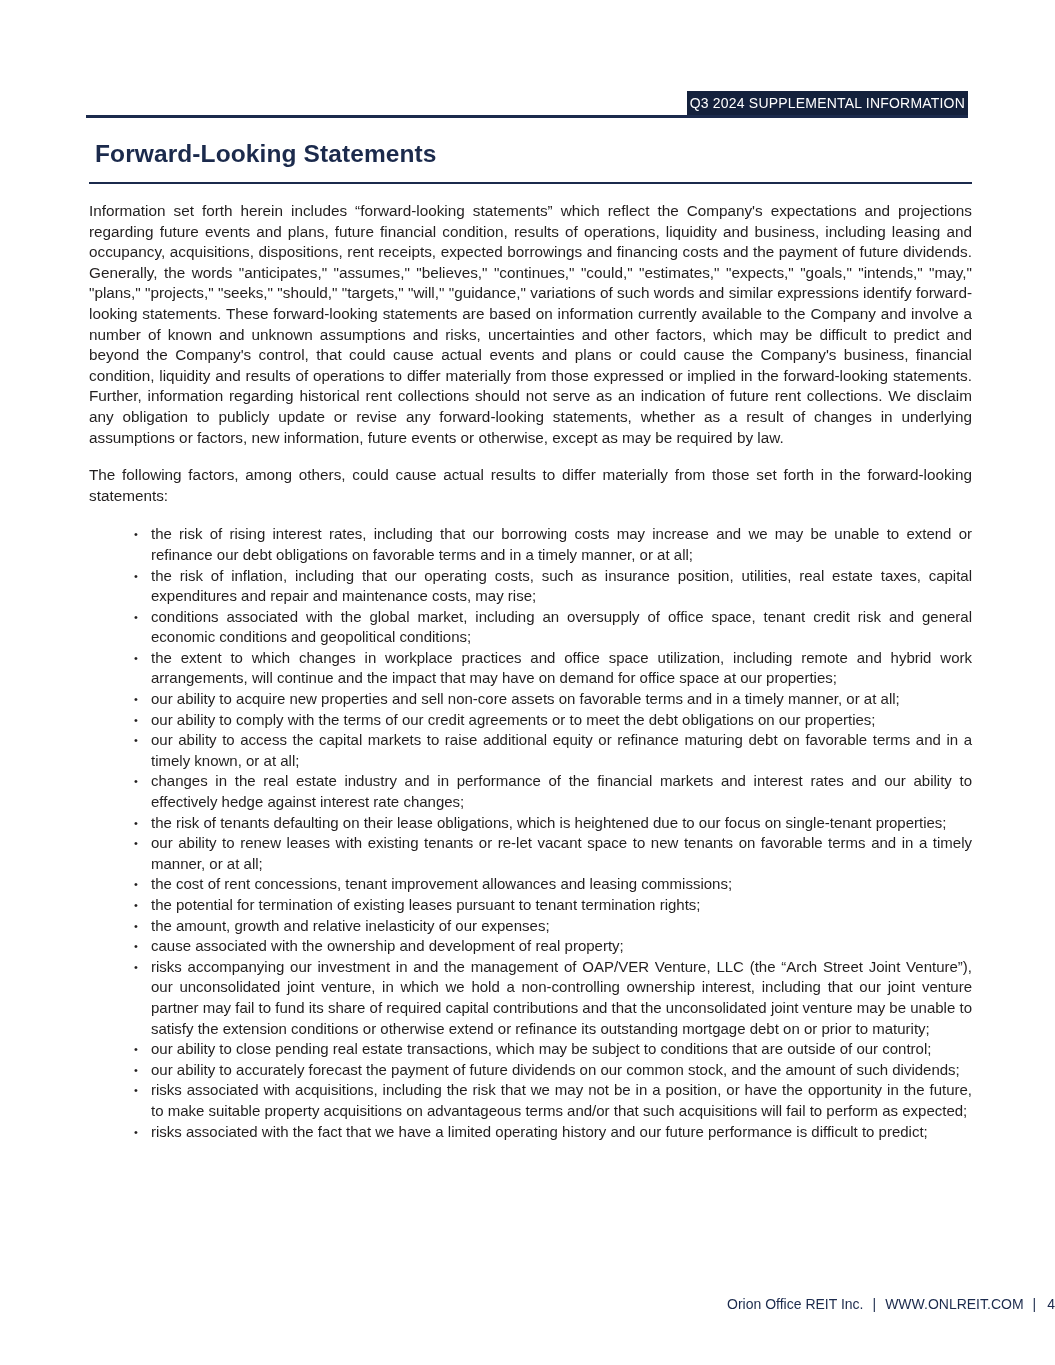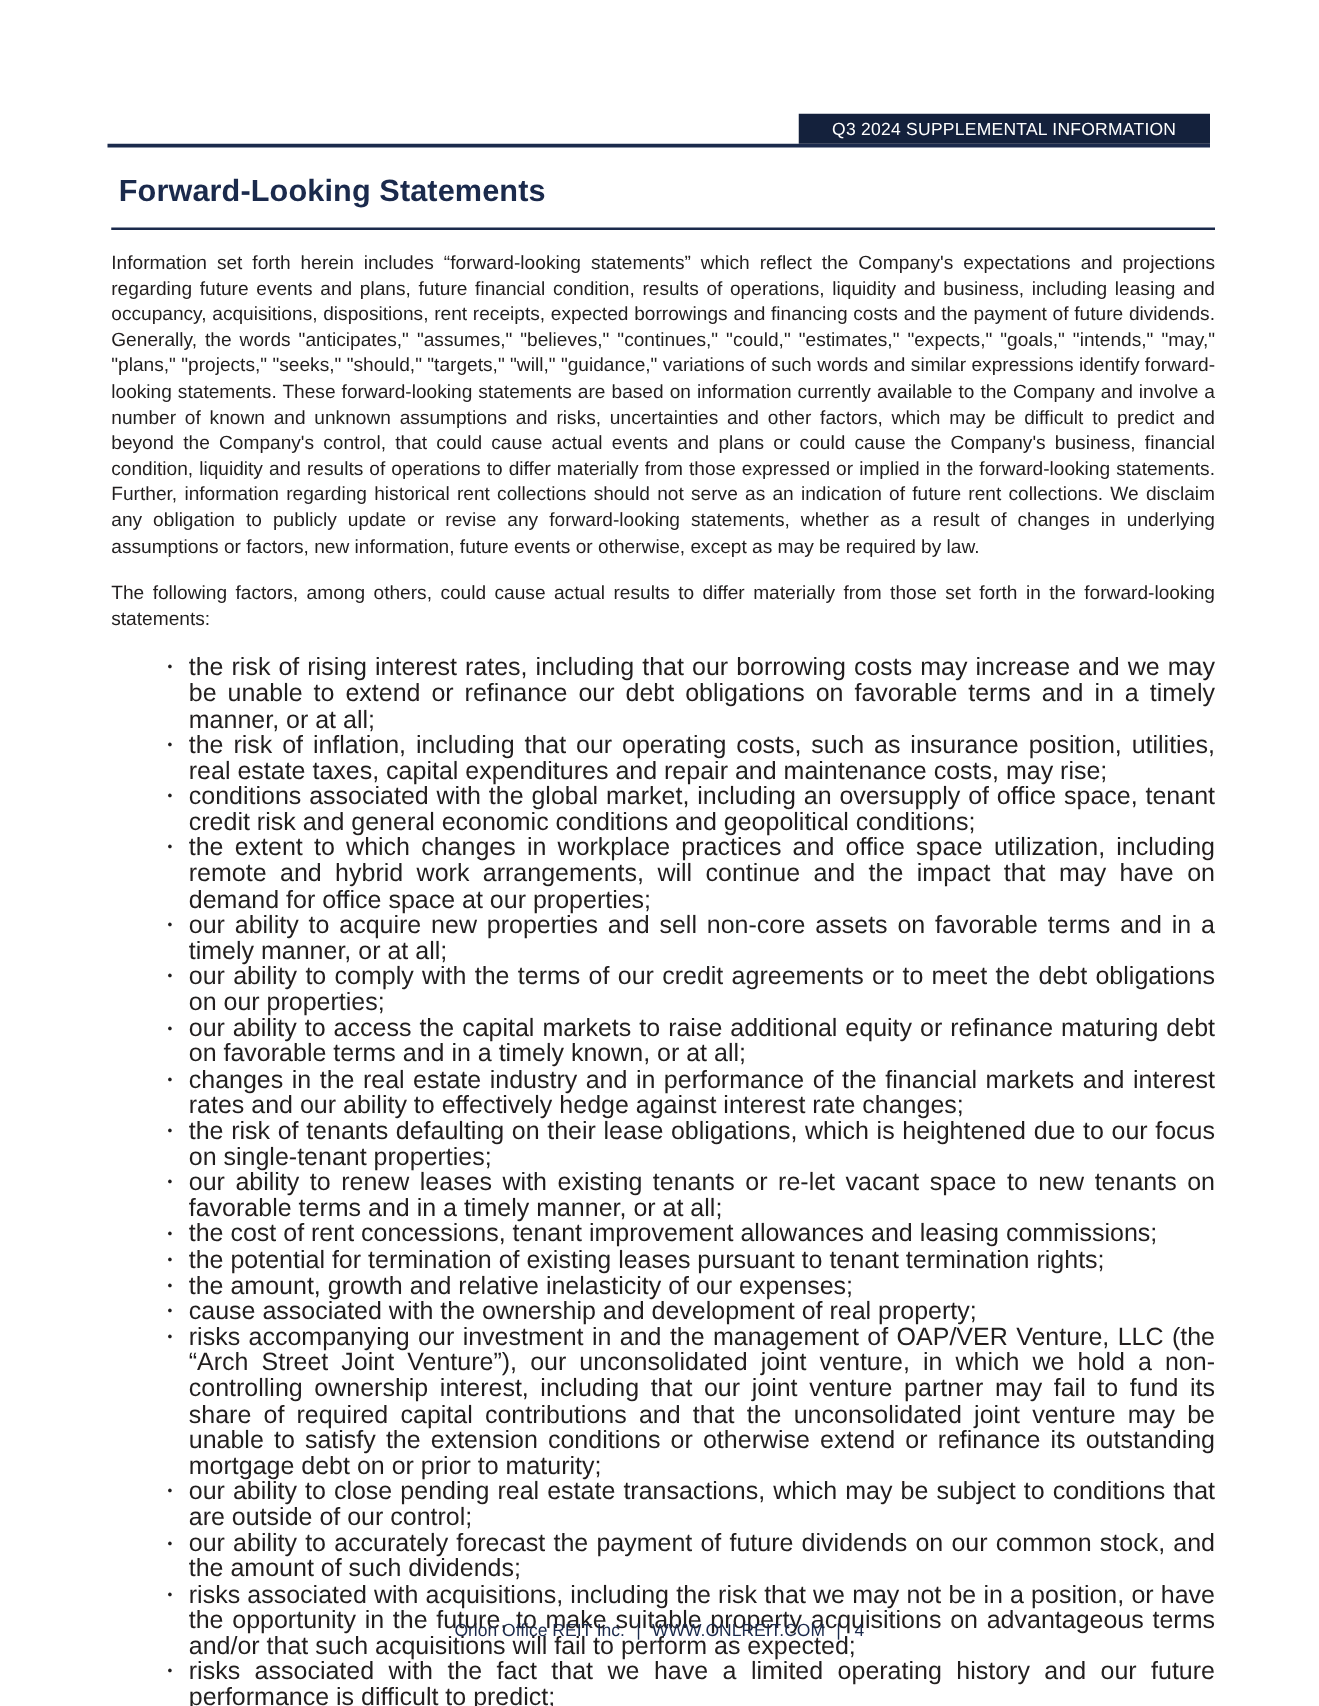--- a/index.html
+++ b/index.html
@@ -26,21 +26,21 @@
     display: flex;
     justify-content: flex-end;
     align-items: flex-end;
   }
   .badge {
     background: #14213c;
     color: #ffffff;
     font-size: 14px;
     line-height: 24px;
     height: 24px;
-    padding: 0 27px;
+    padding: 0 3px;
     letter-spacing: 0.2px;
     white-space: nowrap;
   }
   
   .main {
     position: absolute;
     top: 94px;
     left: 89px;
     width: 883px;
   }
@@ -73,31 +73,31 @@
   }
   .marker {
     flex: 0 0 30px;
     margin-left: 32px;
     text-align: center;
     font-size: 11px;
     line-height: 20.6px;
   }
   .btxt {
     flex: 1;
-    font-size: 20px;
+    font-size: 15px;
     line-height: 20.6px;
     text-align: justify;
   }
   
   .footer {
     position: absolute;
     left: 0;
     right: 0;
     top: 1296px;
-    text-align: center;
+    text-align: right;
     color: #1b2a4c;
     font-size: 14px;
   }
   .footer .sep {
     margin: 0 9px;
   }
   .footer .pagenum {
     margin-left: 2px;
   }
 </style>

